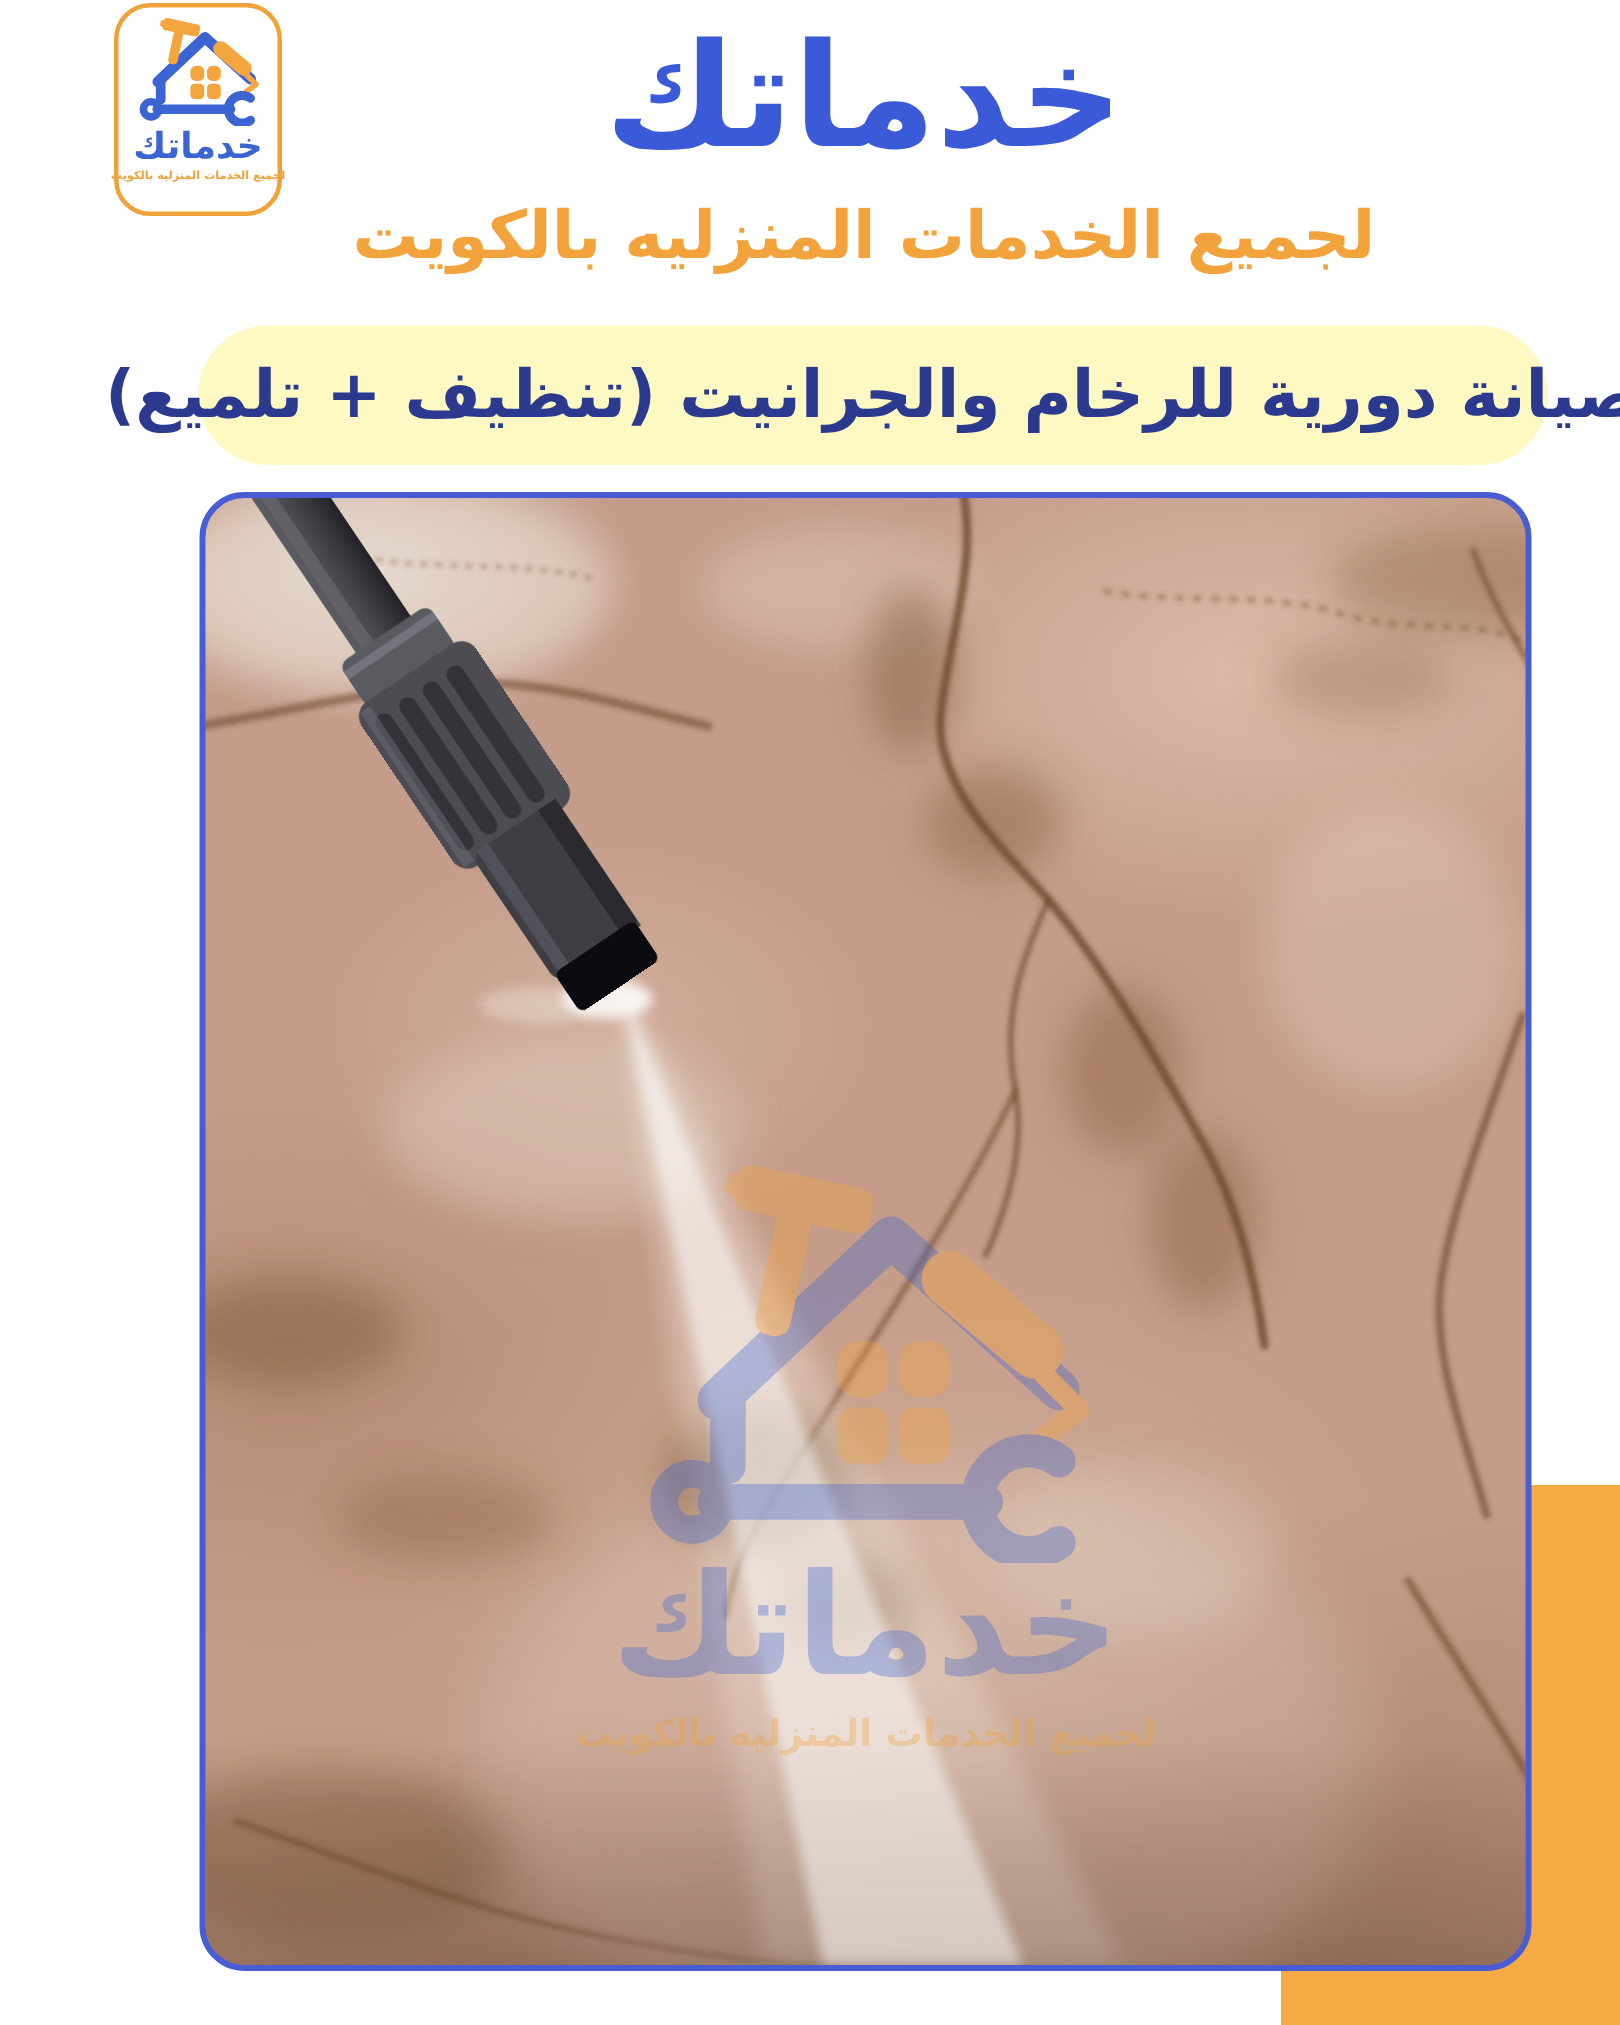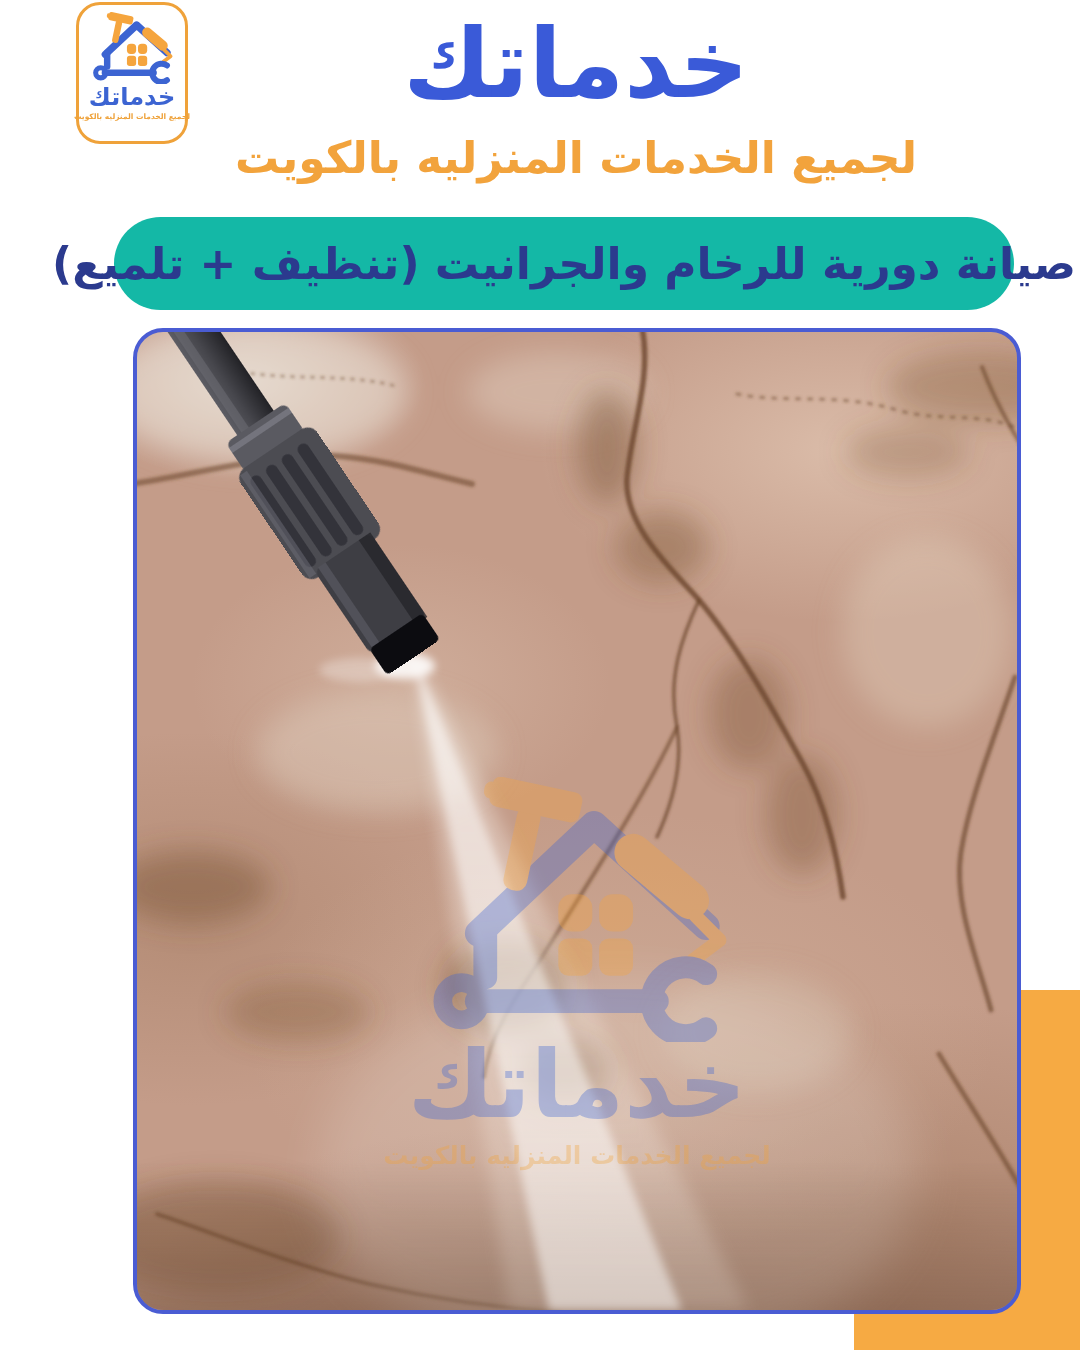--- a/index.html
+++ b/index.html
@@ -42,23 +42,23 @@
   }
   .page-subtitle {
     position: absolute; top: 132px; left: 0; width: 100%;
     text-align: center;
     font-size: 44px; font-weight: 700; color: #f2a33c;
     z-index: 2;
   }
 
   
   .service-banner {
-    position: absolute; left: 78px; top: 217px;
+    position: absolute; left: 96px; top: 217px;
     width: 900px; height: 93px;
-    background: #14b8a6;
+    background: #fef9c3;
     border-radius: 47px;
     display: flex; align-items: center; justify-content: center;
     z-index: 2;
   }
   .service-banner .banner-label {
     font-size: 44px; font-weight: 800; color: #2b3a8e;
     white-space: nowrap;
   }
 
   

